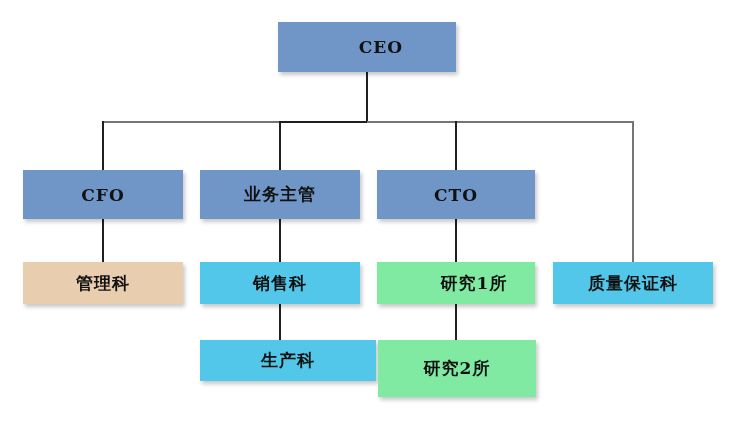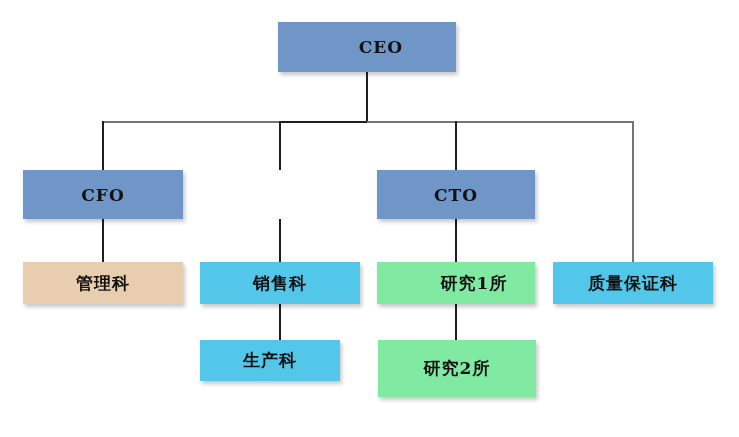--- a/index.html
+++ b/index.html
@@ -38,21 +38,21 @@
 
   
   .n-ceo        { left: 278px; top: 22px;  width: 178px; height: 50px; padding-left: 28px; }
   .n-cfo        { left: 23px;  top: 170px; width: 160px; height: 49px; }
   .n-biz        { left: 200px; top: 170px; width: 160px; height: 49px; }
   .n-cto        { left: 377px; top: 170px; width: 158px; height: 49px; }
   .n-mgmt       { left: 23px;  top: 262px; width: 160px; height: 42px; }
   .n-sales      { left: 200px; top: 262px; width: 160px; height: 42px; }
   .n-res1       { left: 377px; top: 262px; width: 158px; height: 42px; }
   .n-qa         { left: 553px; top: 262px; width: 160px; height: 42px; }
-  .n-prod       { left: 200px; top: 340px; width: 140px; height: 41px; }
+  .n-prod       { left: 200px; top: 340px; width: 176px; height: 41px; }
   .n-res2       { left: 378px; top: 340px; width: 158px; height: 57px; }
 
   
   .l-ceo-stub   { left: 366px; top: 72px;  height: 50px; }
   .l-hbar       { left: 102px; top: 121px; width: 532px; }
   .l-hbar-dark  { left: 279px; top: 121px; width: 88px;  }
   .l-drop-c1    { left: 102px; top: 121px; height: 49px; }
   .l-drop-c2    { left: 279px; top: 121px; height: 49px; }
   .l-drop-c3    { left: 455px; top: 121px; height: 49px; }
   .l-drop-qa    { left: 632px; top: 121px; height: 141px; }
@@ -75,20 +75,21 @@
   <div class="line v dark l-drop-c3"></div>
   <div class="line v gray l-drop-qa"></div>
   <div class="line v dark l-cfo-mgmt"></div>
   <div class="line v dark l-biz-sales"></div>
   <div class="line v dark l-cto-res1"></div>
   <div class="line v dark l-sales-prod"></div>
   <div class="line v dark l-res1-res2"></div>
 
   <div class="node n-ceo" style="background: rgb(112, 150, 200);">CEO</div>
   <div class="node n-cfo" style="background: rgb(112, 150, 200);">CFO</div>
+  <div class="node n-biz" style="background: rgb(112, 150, 200);">业务主管</div>
   <div class="node n-cto" style="background: rgb(112, 150, 200);">CTO</div>
   <div class="node n-mgmt" style="background: rgb(232, 205, 175);">管理科</div>
   <div class="node n-sales" style="background: rgb(83, 199, 233);">销售科</div>
   <div class="node n-res1" style="background: rgb(128, 233, 162); padding-left: 36px;">研究1所</div>
   <div class="node n-qa" style="background: rgb(83, 199, 233);">质量保证科</div>
   <div class="node n-prod" style="background: rgb(83, 199, 233);">生产科</div>
   <div class="node n-res2" style="background: rgb(128, 233, 162);">研究2所</div>
 
 </div>
 

